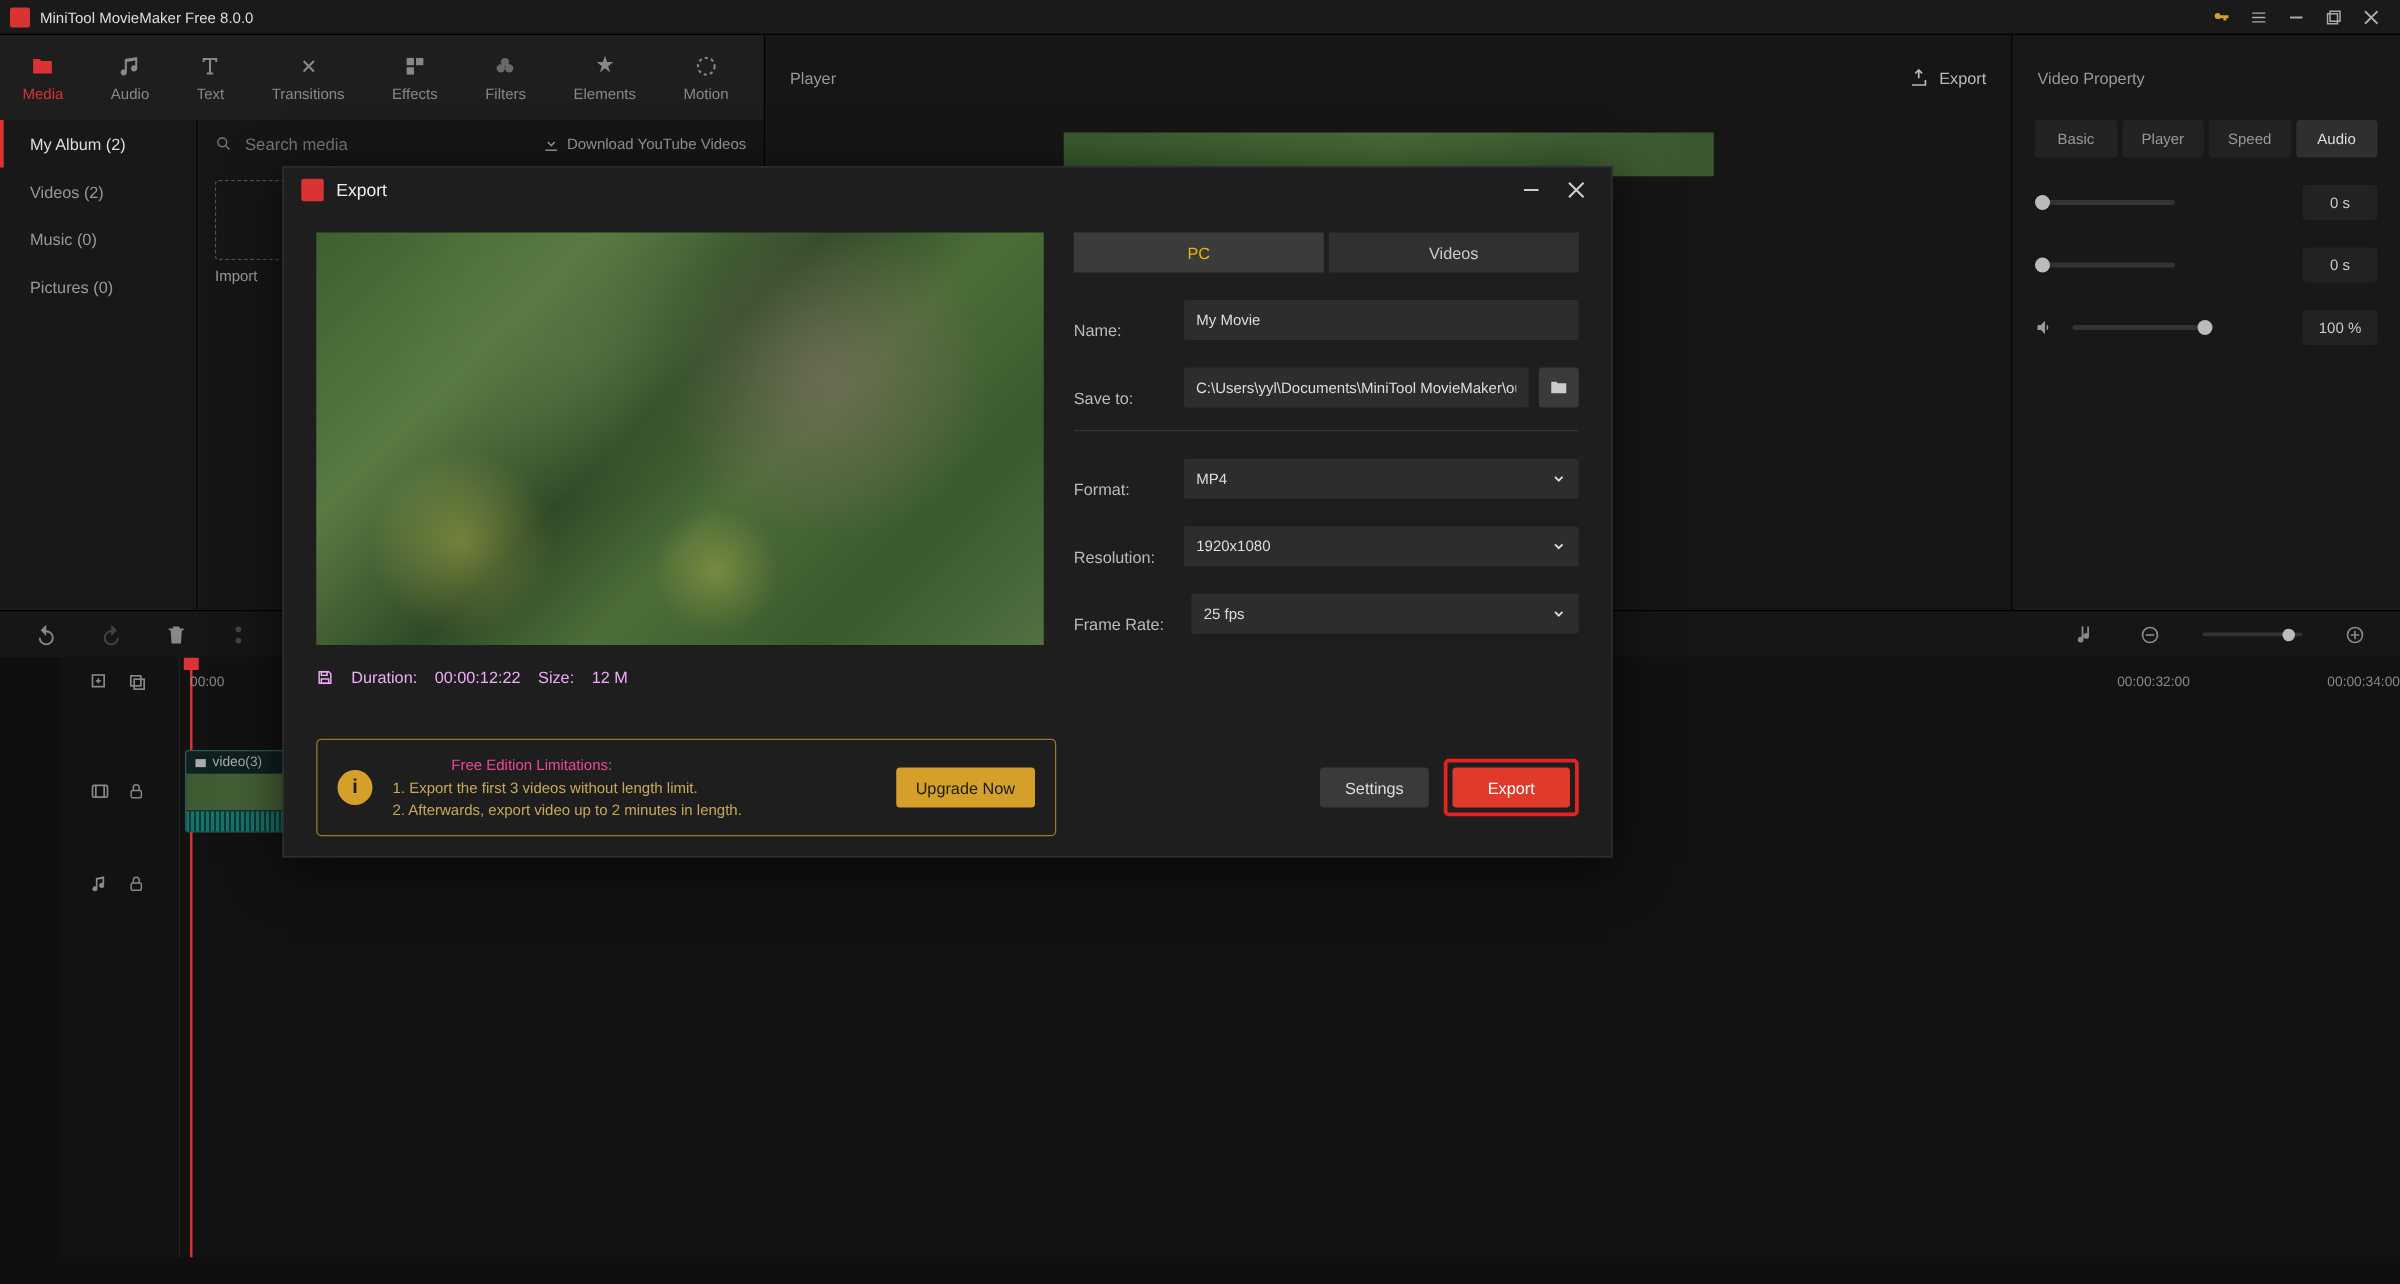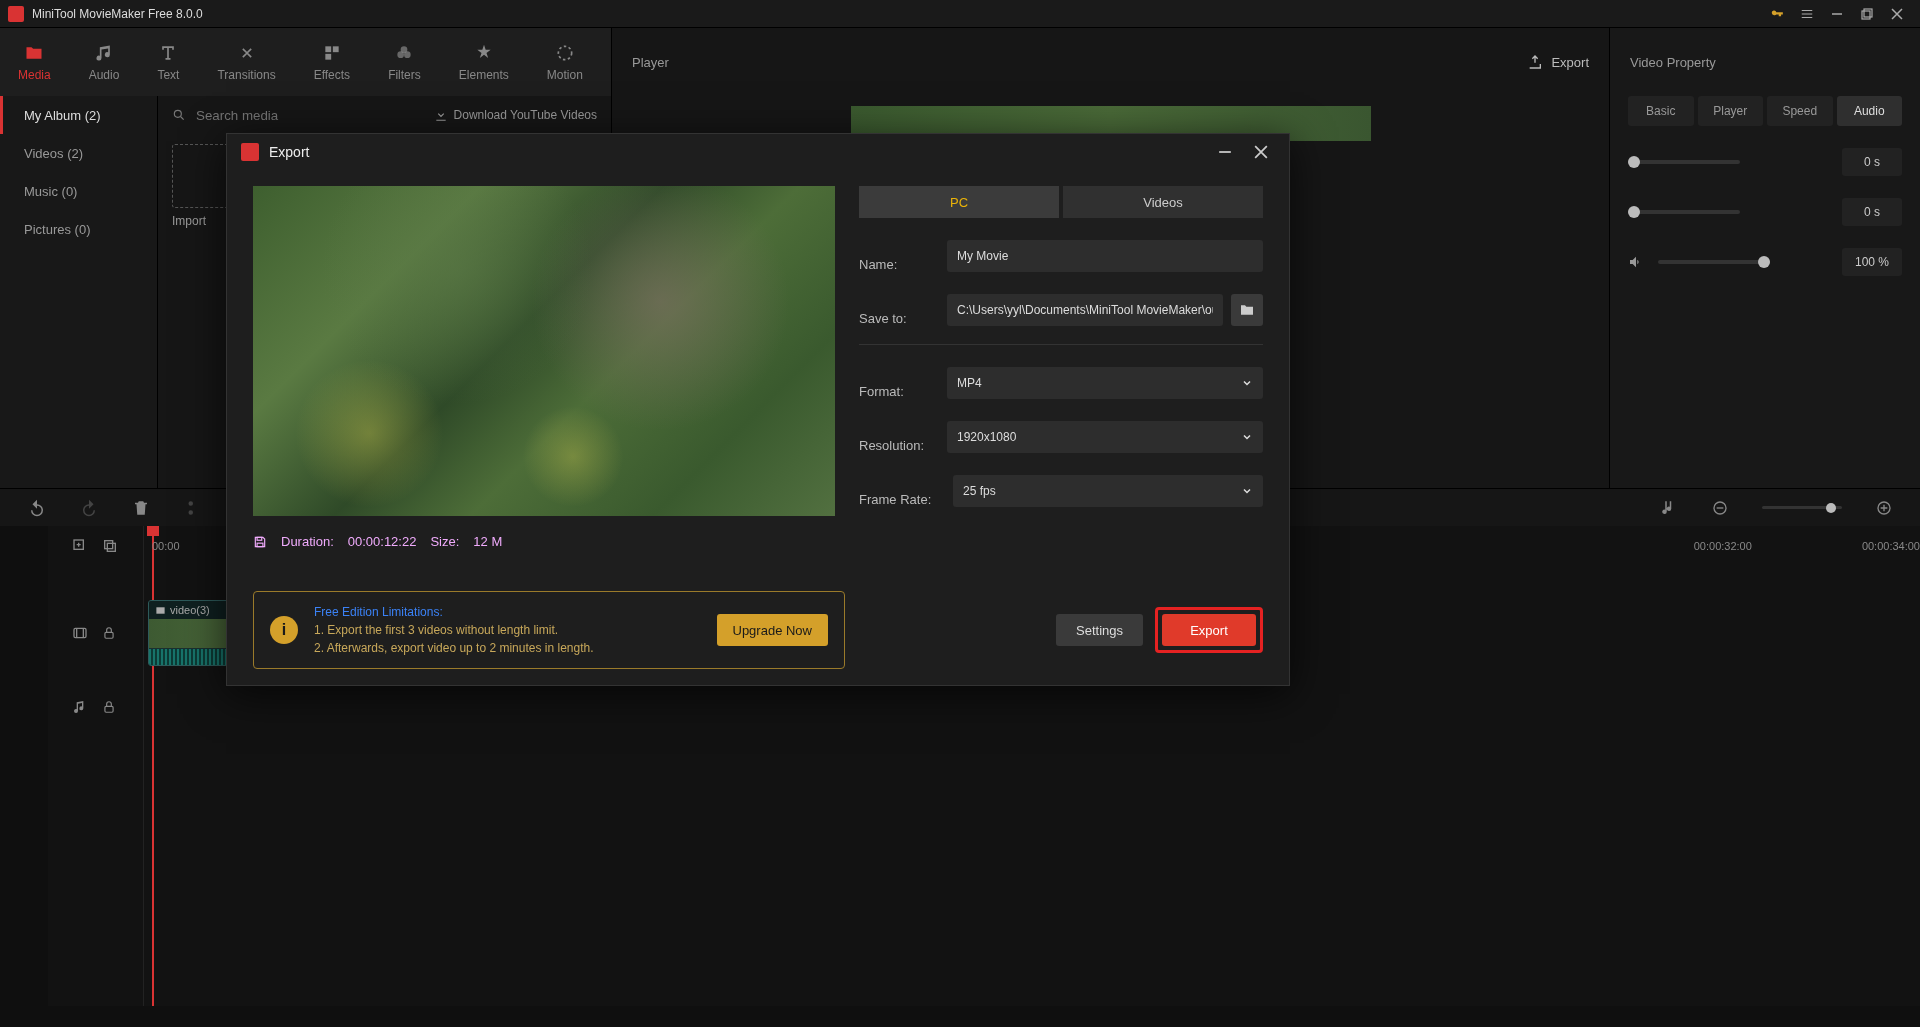--- a/index.html
+++ b/index.html
@@ -84,21 +84,21 @@
 .frow{display:flex;align-items:flex-end;margin-top:22px;gap:8px;}
 .frow .flabel{width:80px;color:#bbb;font-size:13px;}
 .finput{flex:1;height:32px;background:#2d2d2d;border:none;border-radius:3px;padding:0 10px;color:#ddd;font-size:12px;outline:none;}
 .fselect{flex:1;height:32px;background:#2d2d2d;border-radius:3px;padding:0 10px;color:#ddd;font-size:12px;display:flex;align-items:center;justify-content:space-between;cursor:pointer;}
 .fbrowse{width:32px;height:32px;background:#3a3a3a;border-radius:3px;display:flex;align-items:center;justify-content:center;cursor:pointer;color:#ccc;}
 .divider{height:1px;background:#333;margin-top:18px;}
 .mfooter{height:100px;padding:8px 26px 18px 26px;display:flex;align-items:center;gap:18px;}
 .limitbox{flex:0 0 592px;height:78px;border:1px solid #9a7a2a;border-radius:4px;display:flex;align-items:center;padding:0 16px;gap:16px;}
 .infico{width:28px;height:28px;background:#d4a02a;border-radius:50%;display:flex;align-items:center;justify-content:center;color:#1a1a1a;font-weight:bold;font-size:16px;}
 .limtxt{flex:1;font-size:12px;line-height:1.5;}
-.limtxt .lh{color:#3b82f6;}
+.limtxt .lh{color:#ec4899;margin-left:47px;}
 .limtxt .lb{color:#c8a85a;}
 .upbtn{height:32px;padding:0 16px;background:#d4a02a;color:#1a1a1a;border-radius:3px;display:flex;align-items:center;cursor:pointer;font-size:13px;}
 .mactions{margin-left:auto;display:flex;gap:12px;align-items:center;}
 .setbtn{height:32px;padding:0 20px;background:#3a3a3a;border-radius:3px;color:#ddd;display:flex;align-items:center;cursor:pointer;font-size:13px;}
 .export-wrap{padding:4px;border:3px solid #e52222;border-radius:4px;}
 .expbtn{height:32px;width:94px;background:#e03a2a;border-radius:3px;color:#fff;display:flex;align-items:center;justify-content:center;cursor:pointer;font-size:13px;}
 svg{display:block;}
 </style>
 </head>
 <body>

